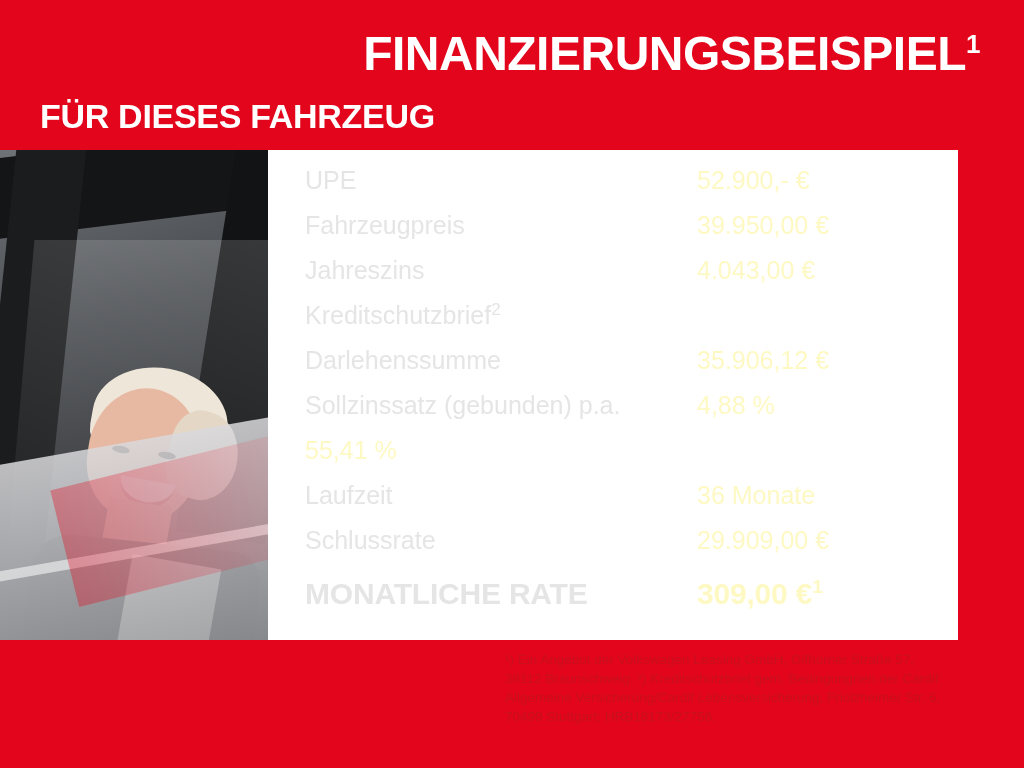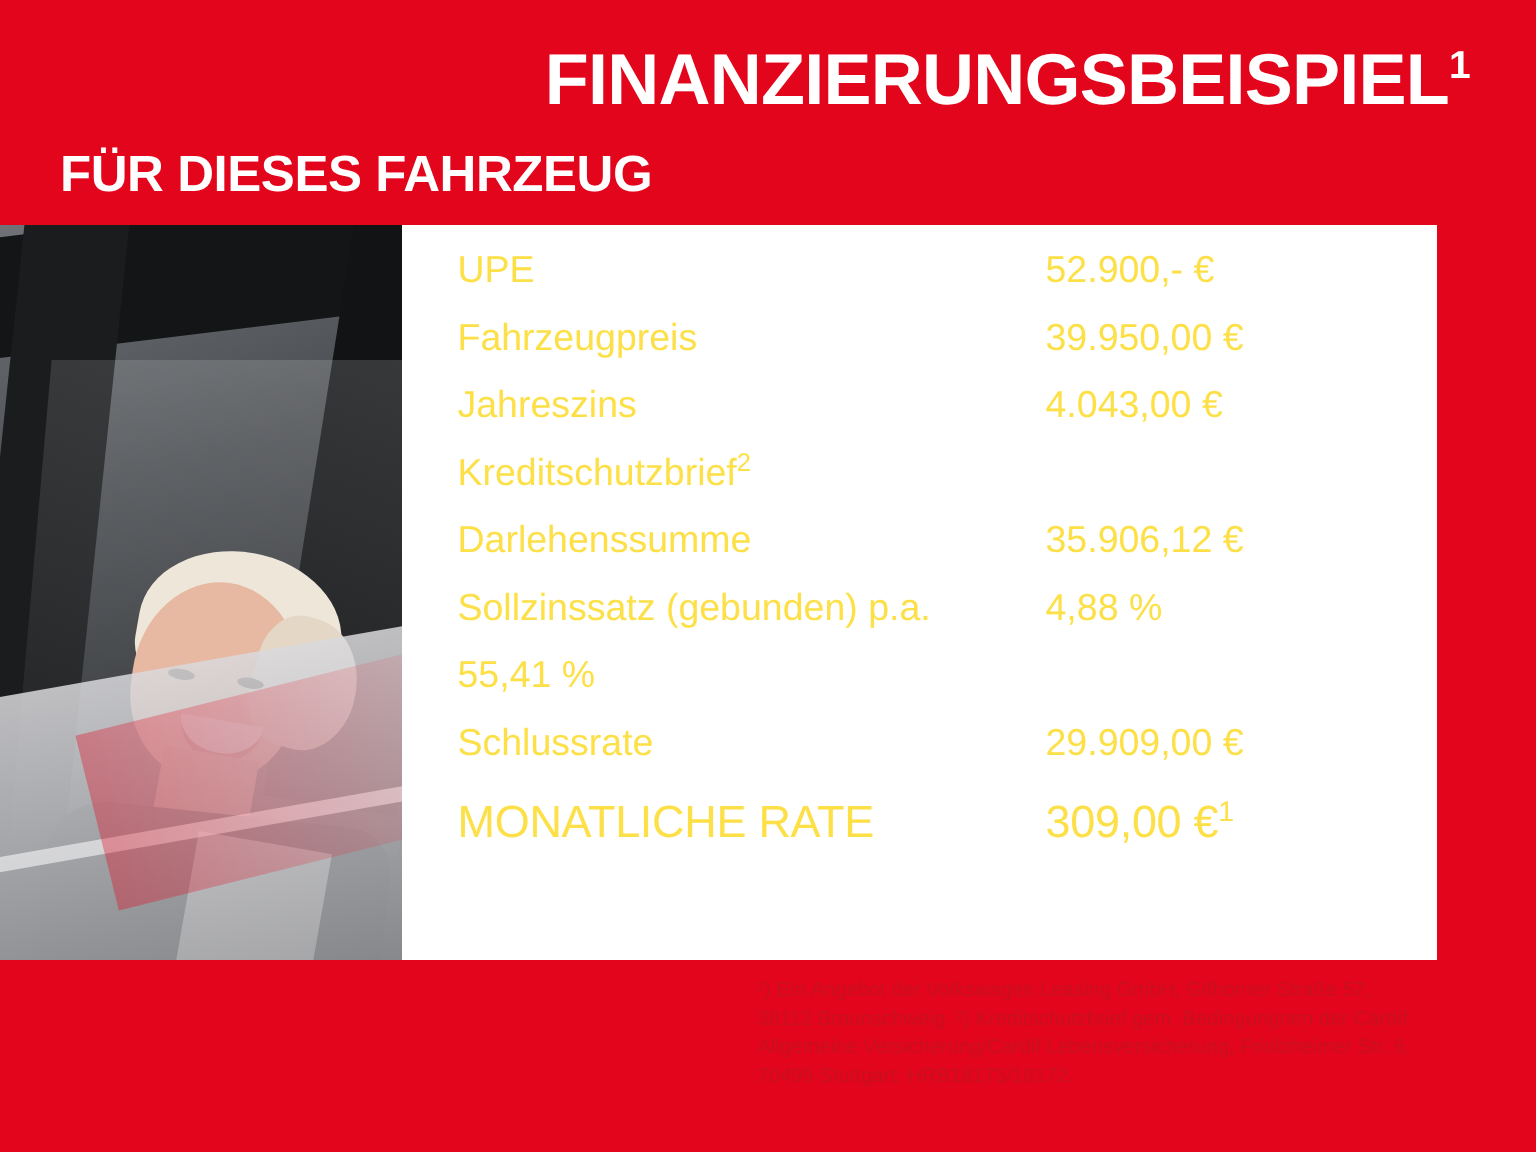--- a/index.html
+++ b/index.html
@@ -196,38 +196,38 @@
     width: 620px;
   }
   .row {
     display: flex;
     align-items: baseline;
     height: 45px;
   }
   .row .label {
     width: 392px;
     font-size: 25px;
-    color: #fde047;
+    color: #e5e5e5;
   }
   .row .value {
     font-size: 25px;
-    color: #fde047;
+    color: #fef9c3;
   }
   .row .sup {
     font-size: 17px;
     vertical-align: super;
     line-height: 0;
   }
   .row.total {
     height: 56px;
     margin-top: 6px;
   }
   .row.total .label,
   .row.total .value {
-    font-weight: normal;
+    font-weight: bold;
     font-size: 30px;
     letter-spacing: -0.2px;
   }
   .row.total .sup {
     font-size: 19px;
   }
   
   .footnote {
     position: absolute;
     left: 505px;
@@ -300,28 +300,32 @@
 
     <div class="row">
       <div class="label">Sollzinssatz (gebunden) p.a.</div>
       <div class="value">4,88 %</div>
     </div>
 
     <div class="row">
       <div class="value">55,41 %</div>
     </div>
 
+    <div class="row">
+      <div class="label">Laufzeit</div>
+      <div class="value">36 Monate</div>
+    </div>
 
     <div class="row">
       <div class="label">Schlussrate</div>
       <div class="value">29.909,00 €</div>
     </div>
 
     <div class="row total">
       <div class="label">MONATLICHE RATE</div>
       <div class="value"><span>309,00 €</span><span class="sup">1</span></div>
     </div>
 
   </div>
 
-  <div class="footnote">¹) Ein Angebot der Volkswagen Leasing GmbH, Gifhorner Straße 57, 38112 Braunschweig. ²) Kreditschutzbrief gem. Bedingungnen der Cardif Allgemeine Versicherung/Cardif Lebensversicherung, Friolzheimer Str. 6, 70499 Stuttgart; HRB18173/18172.</div>
+  <div class="footnote">¹) Ein Angebot der Volkswagen Leasing GmbH, Gifhorner Straße 57, 38112 Braunschweig. ²) Kreditschutzbrief gem. Bedingungnen der Cardif Allgemeine Versicherung/Cardif Lebensversicherung, Friolzheimer Str. 6, 70499 Stuttgart; HRB18173/27756.</div>
 
 </div>
 
 </body></html>

